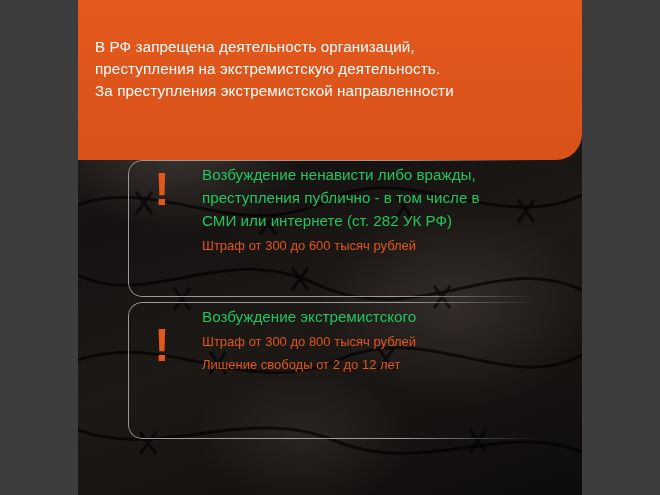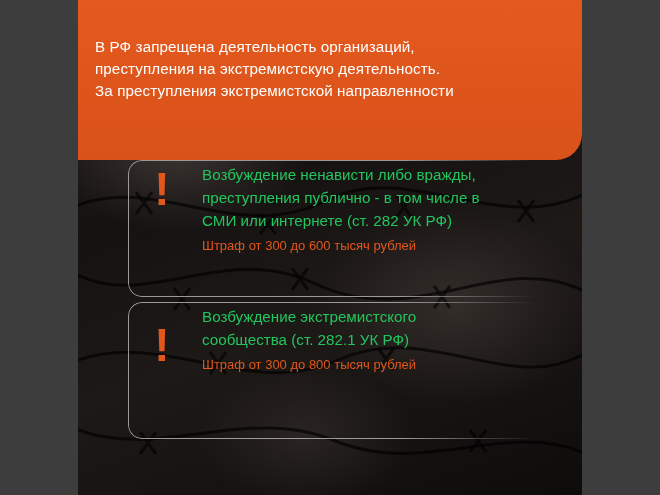--- a/index.html
+++ b/index.html
@@ -206,23 +206,23 @@
       <div class="pen-block">
         <div class="pen-line">Штраф от 300 до 600 тысяч рублей</div>
       </div>
     </div>
   </div>
 
   <div class="item item-2">
     <div class="bang">!</div>
     <div class="item-body">
       <div class="title-line">Возбуждение экстремистского</div>
-      <div class="title-line">сообщества (ст. 282.1 УК РФ)</div>
       <div class="pen-block">
         <div class="pen-line">Штраф от 300 до 800 тысяч рублей</div>
+        <div class="pen-line">Лишение свободы от 2 до 12 лет</div>
       </div>
     </div>
   </div>
 
   <div class="gutter-left"></div>
   <div class="gutter-right"></div>
 
 </div>
 
 </body></html>

